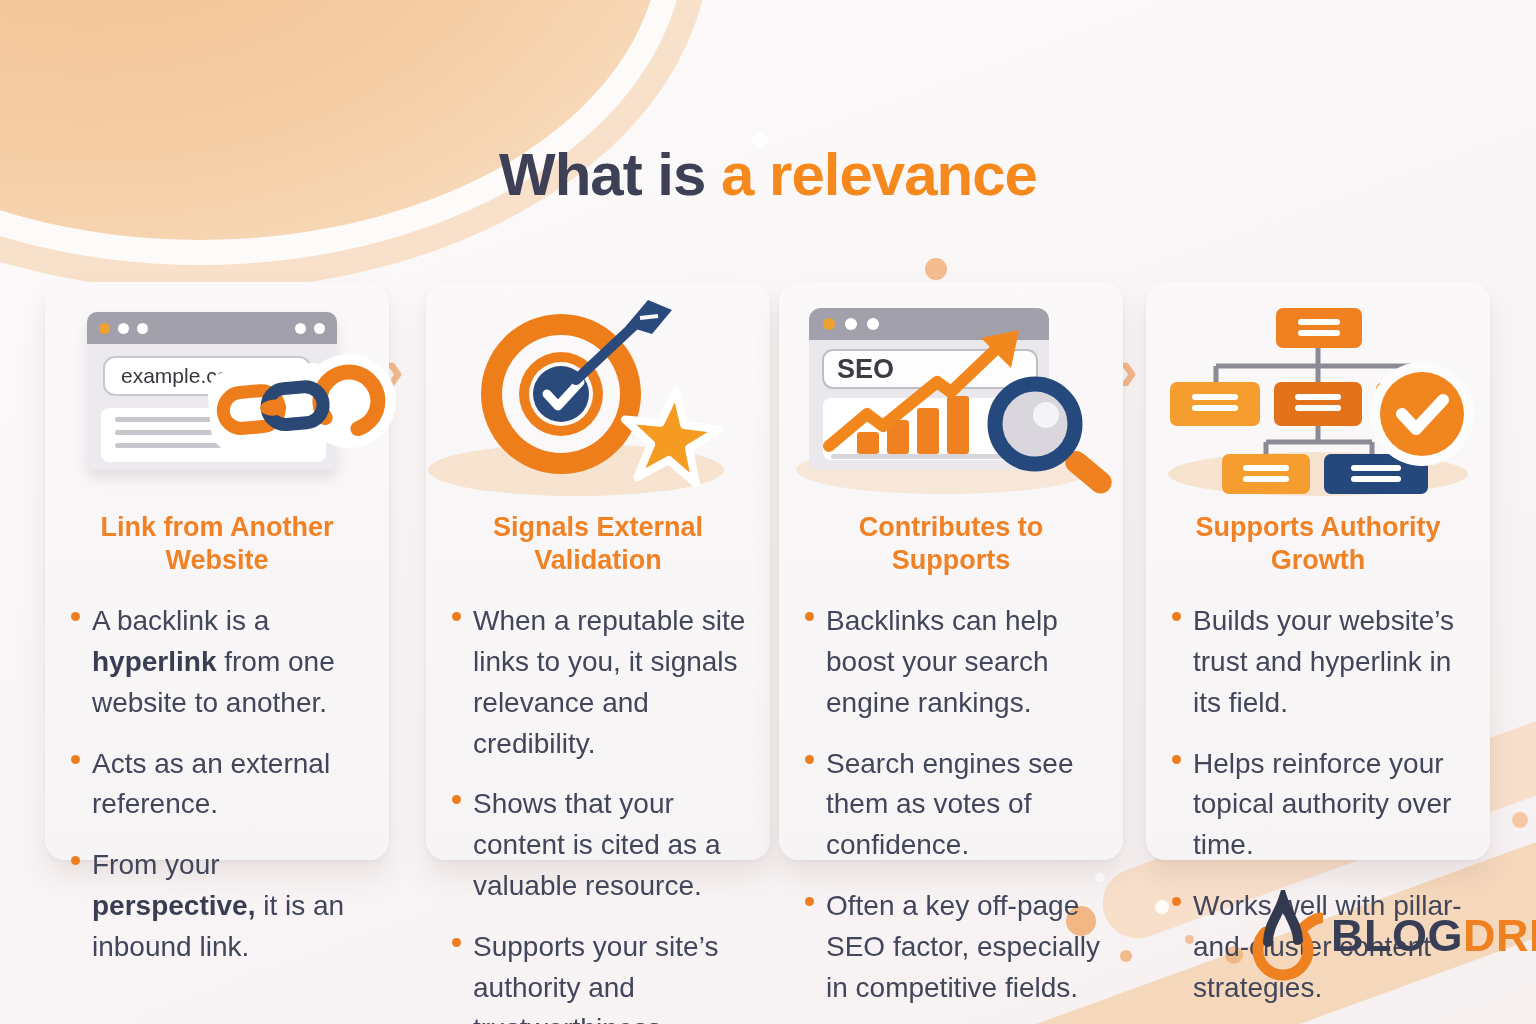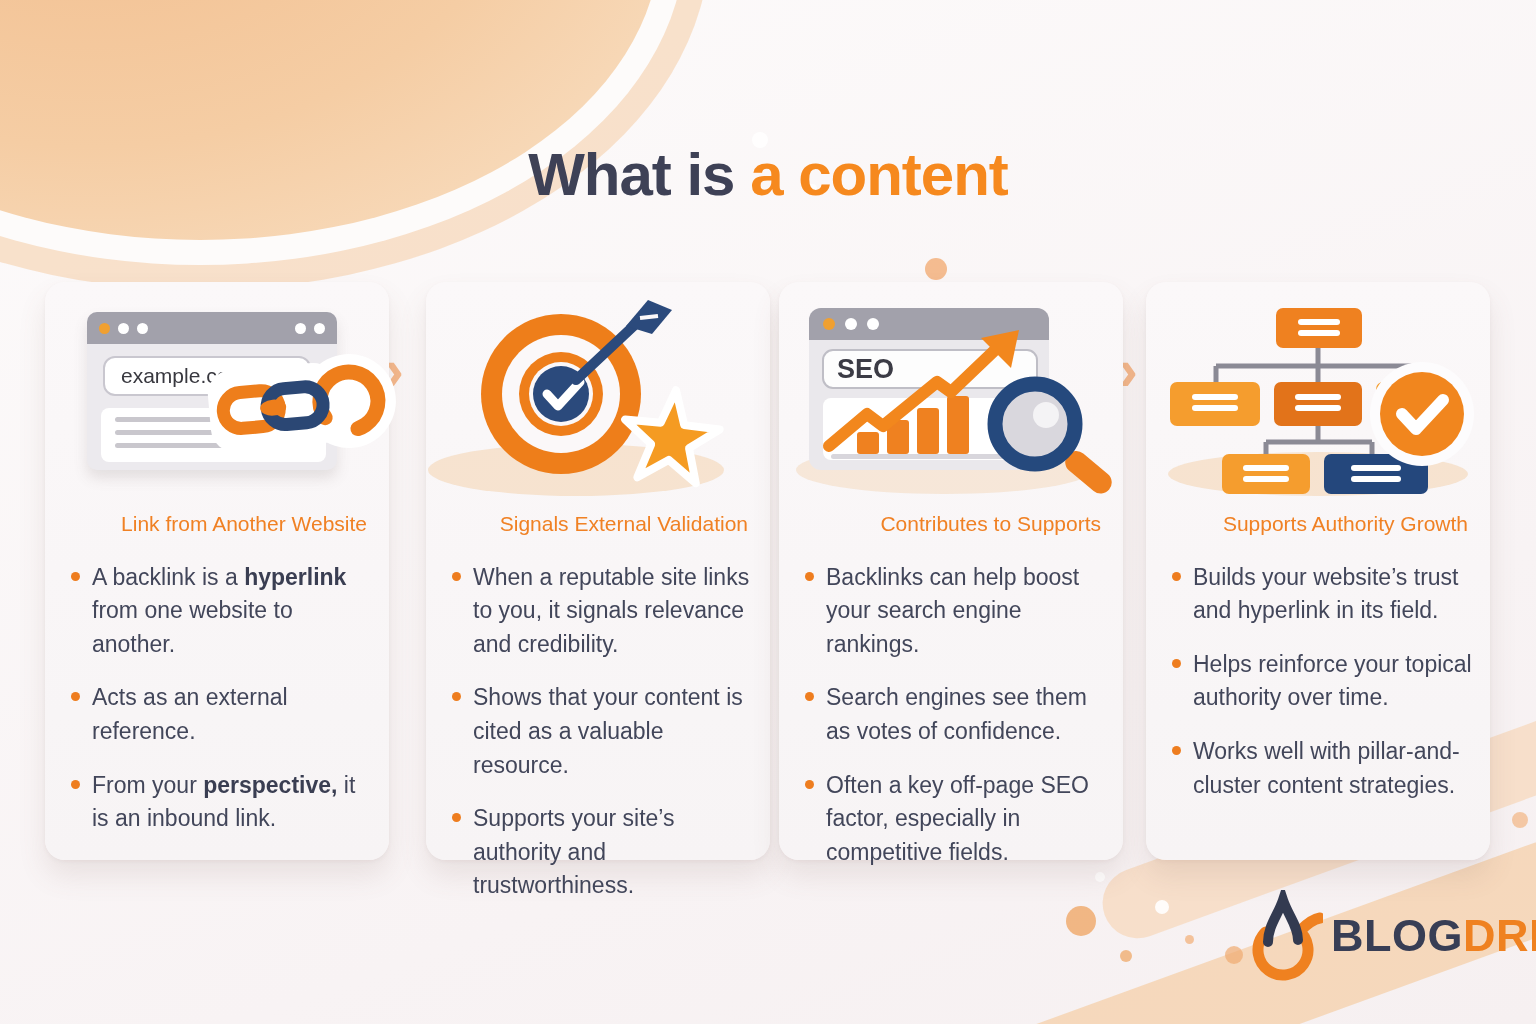--- a/index.html
+++ b/index.html
@@ -25,24 +25,24 @@
   .title .t1 { color:#3e4156; }
   .title .t2 { color:#f6891e; }
   
   .card { position:absolute; top:282px; width:344px; height:578px; border-radius:20px;
           background:linear-gradient(180deg,#fbf8f9 0%, #f7f4f5 100%);
           box-shadow:0 16px 28px rgba(120,90,80,.12), 0 2px 4px rgba(120,90,80,.06); }
   .card.c1{left:45px;} .card.c2{left:426px;} .card.c3{left:779px;} .card.c4{left:1146px;}
   .chev { position:absolute; top:340px; font-size:60px; font-weight:700; color:#f4b88c; line-height:60px; }
   .chev.g1{left:384px;} .chev.g2{left:751px;} .chev.g3{left:1118px;}
   .illus { position:relative; height:195px; margin-top:16px; }
-  .card h2 { margin:18px 22px 0; text-align:right; font-size:21px; line-height:1.22;
-             font-weight:400; color:#f08124; }
+  .card h2 { margin:18px 22px 0; text-align:center; font-size:27px; line-height:1.22;
+             font-weight:700; color:#f08124; }
   .card ul { margin:24px 0 0; padding:0 16px 0 26px; list-style:none; }
-  .card li { display:flex; margin-bottom:20px; font-size:23px; line-height:1.46; color:#42465a; }
+  .card li { display:flex; margin-bottom:20px; font-size:28px; line-height:1.46; color:#42465a; }
   .card li .bdot { flex:none; width:9px; height:9px; border-radius:50%; background:#ee7d1f; margin:11px 12px 0 0; }
   .card li b { font-weight:700; color:#3a3e52; }
   
   .browser { position:absolute; left:42px; top:14px; width:250px; height:158px;
              background:#eceaee; border-radius:10px; box-shadow:0 8px 14px rgba(100,90,90,.15); }
   .bbar { height:32px; background:#a2a1ab; border-radius:10px 10px 0 0;
           display:flex; align-items:center; padding:0 12px; }
   .bbar .d { width:11px; height:11px; border-radius:50%; margin-right:8px; }
   .bbar .d.or { background:#f0a031; } .bbar .d.wh { background:#fff; }
   .bbar .spacer { flex:1; }
@@ -75,21 +75,21 @@
 <div class="dot-deco" style="left:1066px;top:906px;width:30px;height:30px;background:#efa868;opacity:.8;"></div>
 <div class="dot-deco" style="left:1120px;top:950px;width:12px;height:12px;background:#efa868;opacity:.75;"></div>
 <div class="dot-deco" style="left:1155px;top:900px;width:14px;height:14px;background:#fff;opacity:.9;"></div>
 <div class="dot-deco" style="left:1185px;top:935px;width:9px;height:9px;background:#f3bd90;opacity:.9;"></div>
 <div class="dot-deco" style="left:1095px;top:872px;width:10px;height:10px;background:#fff;opacity:.8;"></div>
 <div class="dot-deco" style="left:1225px;top:946px;width:18px;height:18px;background:#f0ab70;opacity:.7;"></div>
 <div class="dot-deco" style="left:1470px;top:832px;width:12px;height:12px;background:#f0ab70;opacity:.8;"></div>
 <div class="dot-deco" style="left:1512px;top:812px;width:16px;height:16px;background:#f3bd90;opacity:.8;"></div>
 
 <div class="title">
-  <span class="t1">What is </span><span class="t2">a content</span>
+  <span class="t1">What is </span><span class="t2">a relevance</span>
 </div>
 
 <div class="chev g1">›</div>
 <div class="chev g2">›</div>
 <div class="chev g3">›</div>
 
 <div class="card c1">
   <div class="illus">
     <div class="browser">
       <div class="bbar">

